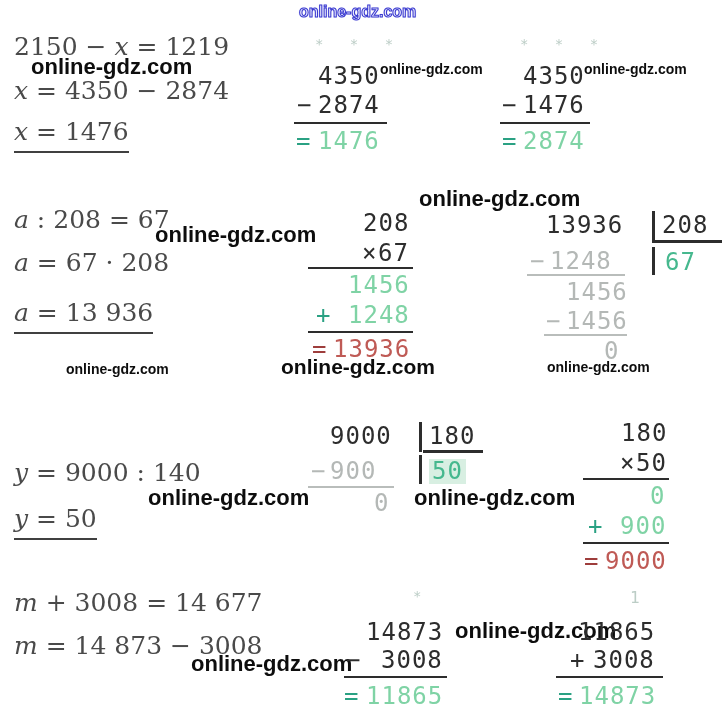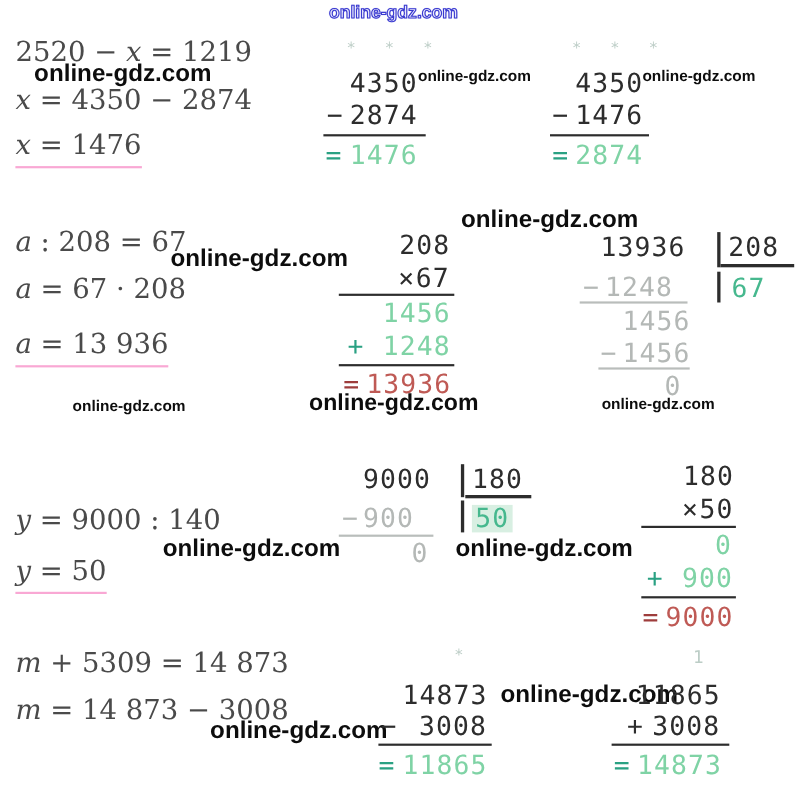--- a/index.html
+++ b/index.html
@@ -3,21 +3,21 @@
 <meta charset="utf-8">
 <style>
   html,body{margin:0;padding:0;background:#fff;}
   #page{position:relative;width:724px;height:718px;background:#ffffff;overflow:hidden;
         font-family:"DejaVu Sans","Liberation Sans",sans-serif;}
 
   
   .eq{position:absolute;font-family:"DejaVu Serif","Liberation Serif",serif;font-size:25px;
       color:#4a4a4a;white-space:pre;line-height:1.1;}
   .eq .it{font-style:italic;}
-  .ans{border-bottom:2px solid #f9a8d4;padding-bottom:5px;}
+  .ans{border-bottom:2px solid #404040;padding-bottom:5px;}
 
   
   .mono{position:absolute;font-family:"DejaVu Sans Mono","Liberation Mono",monospace;
         font-size:24px;line-height:1.05;letter-spacing:1px;white-space:pre;color:#2d2d2d;}
   .faded{color:#b4b8b6;}
   .g{color:#7fd3a5;}     
   .gs{color:#2aa183;}    
   .q{color:#46b88e;}     
   .qhl{background:#d8efe2;padding:0 3px;}
   .r{color:#bf5a55;}     
@@ -51,21 +51,21 @@
   <span class="wm-b" style="left:419px;top:188px;font-size:22px">online-gdz.com</span>
   <span class="wm-b" style="left:155px;top:224px;font-size:22px">online-gdz.com</span>
   <span class="wm-b" style="left:281px;top:356px;font-size:21px">online-gdz.com</span>
   <span class="wm-b" style="left:66px;top:362px;font-size:14px">online-gdz.com</span>
   <span class="wm-b" style="left:547px;top:360px;font-size:14px">online-gdz.com</span>
   <span class="wm-b" style="left:148px;top:487px;font-size:22px">online-gdz.com</span>
   <span class="wm-b" style="left:414px;top:487px;font-size:22px">online-gdz.com</span>
   <span class="wm-b" style="left:191px;top:653px;font-size:22px">online-gdz.com</span>
   <span class="wm-b" style="left:455px;top:620px;font-size:22px">online-gdz.com</span>
 
-  <div class="eq" style="left:14px;top:33px"><span>2520 − </span><span class="it">x</span><span> = 1219</span></div>
+  <div class="eq" style="left:14px;top:33px"><span>2150 − </span><span class="it">x</span><span> = 1219</span></div>
   <div class="eq" style="left:14px;top:77px"><span class="it">x</span><span> = 4350 − 2874</span></div>
   <div class="eq" style="left:14px;top:118px"><span class="ans"><span class="it">x</span><span> = 1476</span></span></div>
 
   <span class="mark" style="left:315px;top:37px">* * *</span>
   <span class="mono" style="left:318px;top:64px">4350</span>
   <span class="mono" style="left:297px;top:93px">−</span>
   <span class="mono" style="left:318px;top:93px">2874</span>
   <div class="rule" style="left:294px;top:122px;width:93px"></div>
   <span class="mono gs" style="left:296px;top:129px">=</span>
   <span class="mono g" style="left:318px;top:129px">1476</span>
@@ -126,21 +126,21 @@
   <span class="mono" style="left:620px;top:451px">×</span>
   <span class="mono" style="left:636px;top:451px">50</span>
   <div class="rule" style="left:583px;top:478px;width:86px"></div>
   <span class="mono g" style="left:650px;top:484px">0</span>
   <span class="mono gs" style="left:588px;top:514px">+</span>
   <span class="mono g" style="left:620px;top:514px">900</span>
   <div class="rule" style="left:583px;top:542px;width:86px"></div>
   <span class="mono rs" style="left:584px;top:549px">=</span>
   <span class="mono r" style="left:605px;top:549px">9000</span>
 
-  <div class="eq" style="left:14px;top:589px"><span class="it">m</span><span> + 5309 = 14 873</span></div>
+  <div class="eq" style="left:14px;top:589px"><span class="it">m</span><span> + 3008 = 14 677</span></div>
   <div class="eq" style="left:14px;top:632px"><span class="it">m</span><span> = 14 873 − 3008</span></div>
 
   <span class="mark" style="left:413px;top:589px;letter-spacing:0">*</span>
   <span class="mono" style="left:366px;top:620px">14873</span>
   <span class="mono" style="left:346px;top:648px">−</span>
   <span class="mono" style="left:381px;top:648px">3008</span>
   <div class="rule" style="left:344px;top:676px;width:103px"></div>
   <span class="mono gs" style="left:344px;top:684px">=</span>
   <span class="mono g" style="left:366px;top:684px">11865</span>
 

